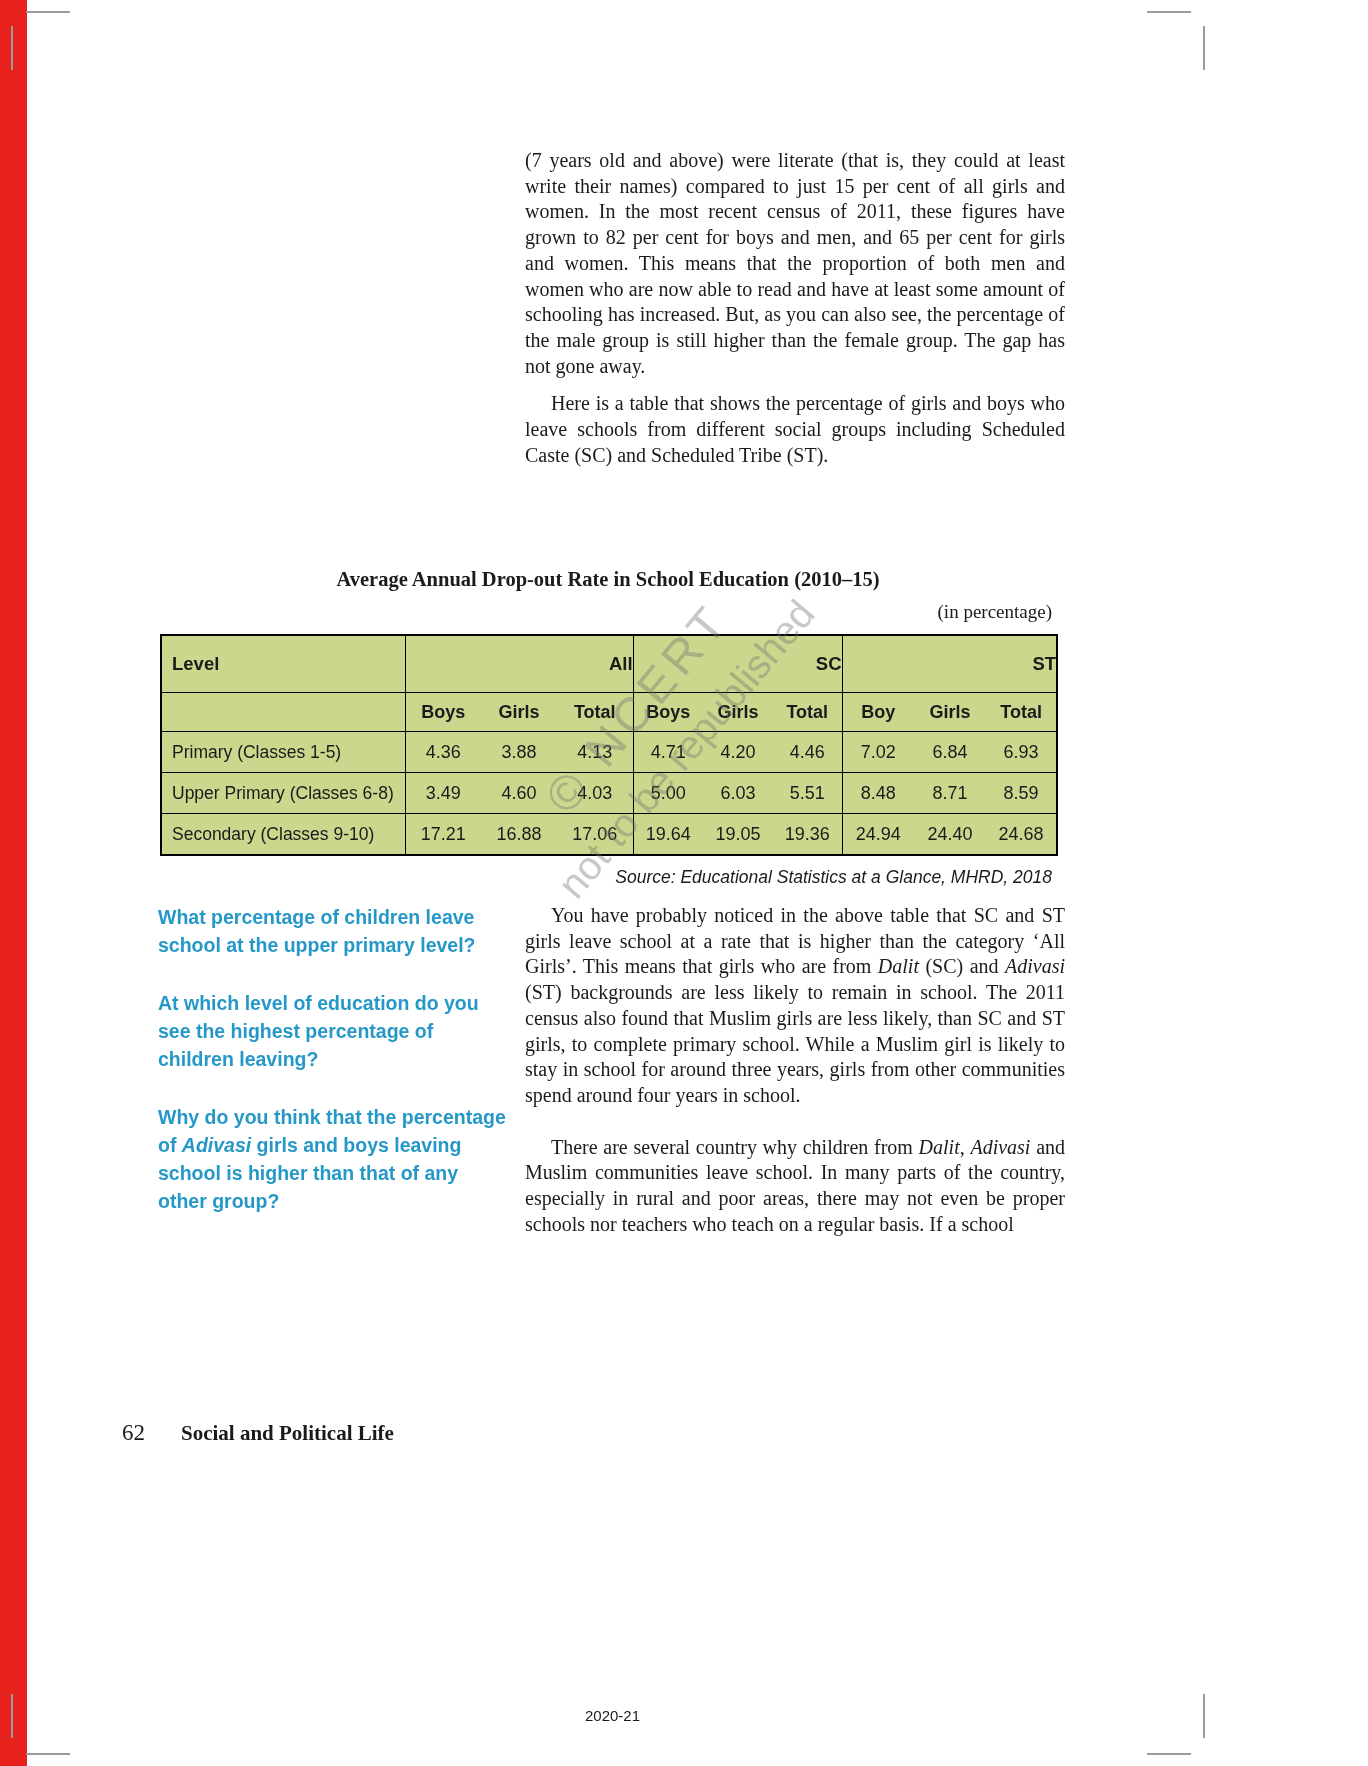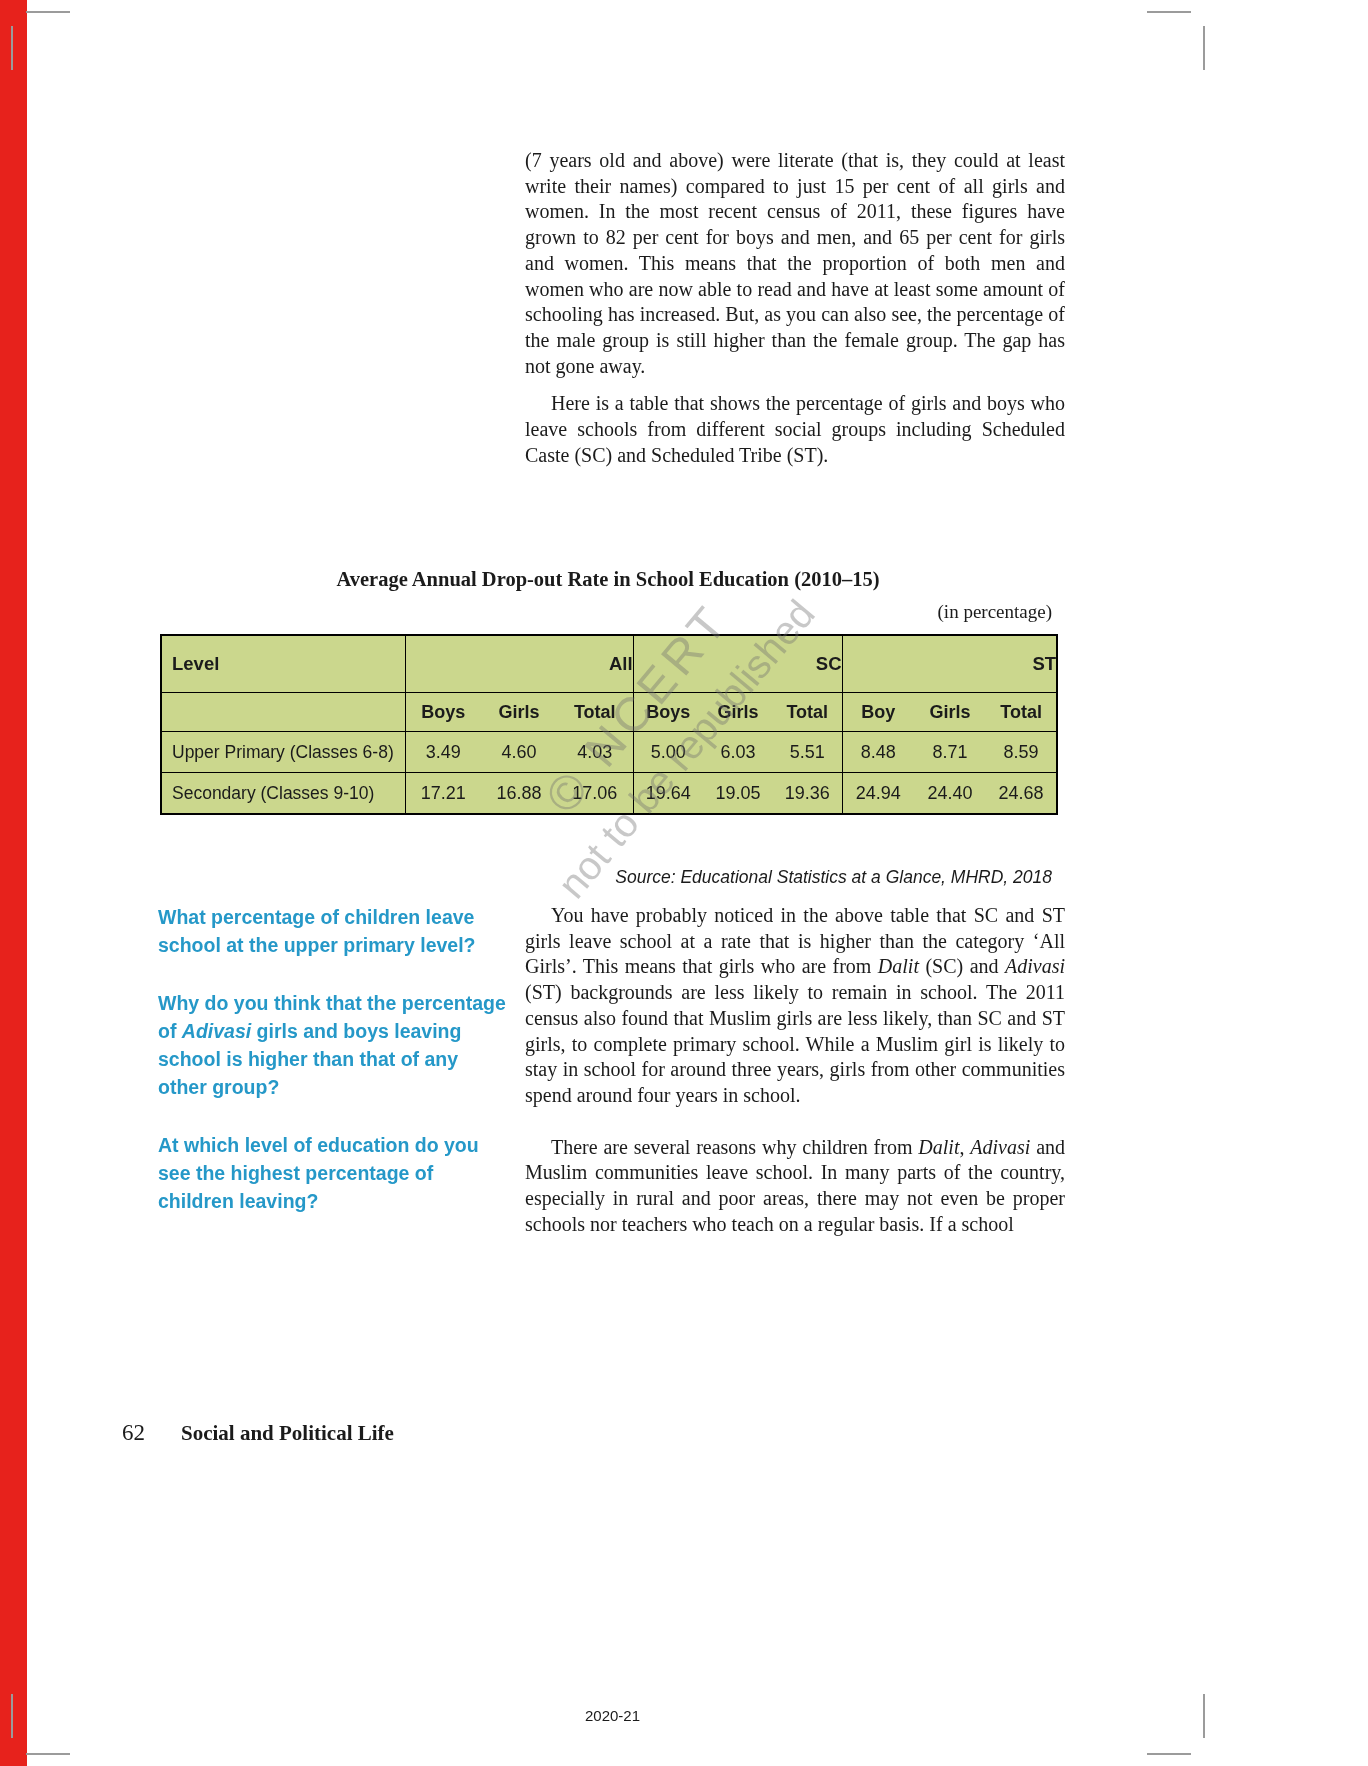--- a/index.html
+++ b/index.html
@@ -161,20 +161,32 @@
         <td class="num">Girls</td>
         <td class="num">Total</td>
         <td class="num gb">Boys</td>
         <td class="num">Girls</td>
         <td class="num">Total</td>
         <td class="num gb">Boy</td>
         <td class="num">Girls</td>
         <td class="num">Total</td>
       </tr>
       <tr class="r">
+        <td class="lvl">Primary (Classes 1-5)</td>
+        <td class="num gb">4.36</td>
+        <td class="num">3.88</td>
+        <td class="num">4.13</td>
+        <td class="num gb">4.71</td>
+        <td class="num">4.20</td>
+        <td class="num">4.46</td>
+        <td class="num gb">7.02</td>
+        <td class="num">6.84</td>
+        <td class="num">6.93</td>
+      </tr>
+      <tr class="r">
         <td class="lvl">Upper Primary (Classes 6-8)</td>
         <td class="num gb">3.49</td>
         <td class="num">4.60</td>
         <td class="num">4.03</td>
         <td class="num gb">5.00</td>
         <td class="num">6.03</td>
         <td class="num">5.51</td>
         <td class="num gb">8.48</td>
         <td class="num">8.71</td>
         <td class="num">8.59</td>
@@ -196,27 +208,27 @@
 
   <div class="source">Source: Educational Statistics at a Glance, MHRD, 2018</div>
 
   <div class="watermark">
     <div class="wm1">© NCERT</div>
     <div class="wm2">not to be republished</div>
   </div>
 
   <div class="questions">
     <p class="q">What percentage of children leave school at the upper primary level?</p>
+    <p class="q">At which level of education do you see the highest percentage of children leaving?</p>
     <p class="q"><span>Why do you think that the percentage of </span><i>Adivasi</i><span> girls and boys leaving school is higher than that of any other group?</span></p>
-    <p class="q">At which level of education do you see the highest percentage of children leaving?</p>
   </div>
 
   <div class="body-col2">
     <p class="body indent"><span>You have probably noticed in the above table that SC and ST girls leave school at a rate that is higher than the category ‘All Girls’. This means that girls who are from </span><i>Dalit</i><span> (SC) and </span><i>Adivasi</i><span> (ST) backgrounds are less likely to remain in school. The 2011 census also found that Muslim girls are less likely, than SC and ST girls, to complete primary school. While a Muslim girl is likely to stay in school for around three years, girls from other communities spend around four years in school.</span></p>
-    <p class="body indent"><span>There are several reasons why children from </span><i>Dalit</i><span>, </span><i>Adivasi</i><span> and Muslim communities leave school. In many parts of the country, especially in rural and poor areas, there may not even be proper schools nor teachers who teach on a regular basis. If a school</span></p>
+    <p class="body indent"><span>There are several country why children from </span><i>Dalit</i><span>, </span><i>Adivasi</i><span> and Muslim communities leave school. In many parts of the country, especially in rural and poor areas, there may not even be proper schools nor teachers who teach on a regular basis. If a school</span></p>
   </div>
 
   <div class="footer">
     <span class="pnum">62</span>
     <span class="ptitle">Social and Political Life</span>
   </div>
   <div class="edition">2020-21</div>
 
 </div>
 

